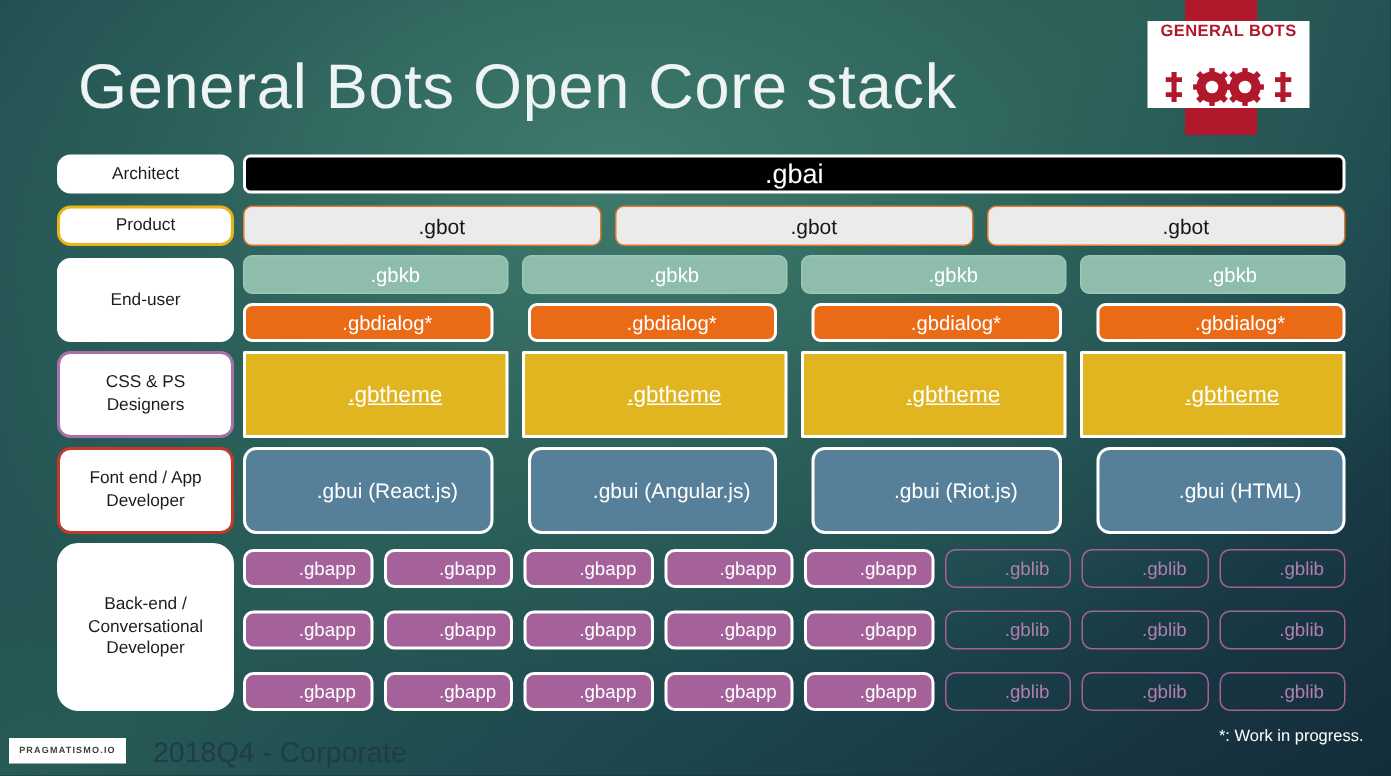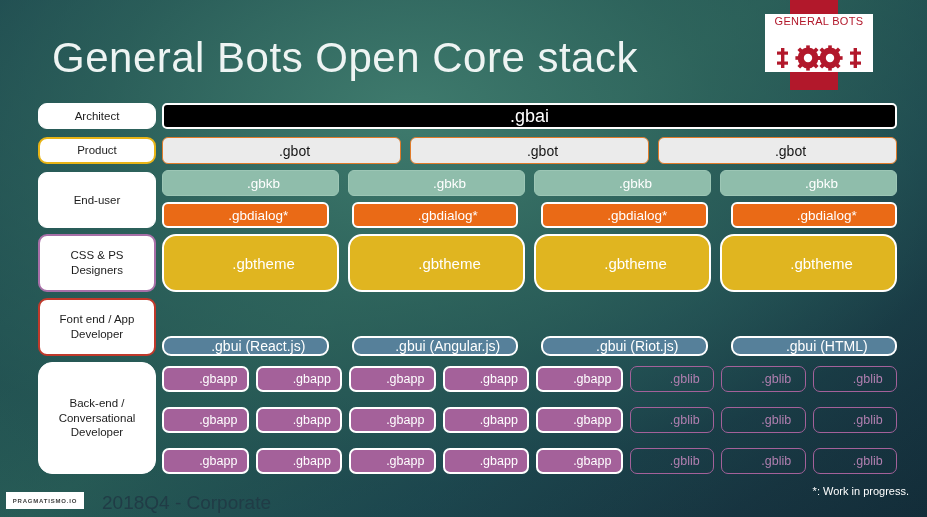--- a/index.html
+++ b/index.html
@@ -45,21 +45,21 @@
     height: 58px;
     background: #ffffff;
     display: flex;
     flex-direction: column;
     align-items: center;
     justify-content: center;
   }
   .logo-text {
     color: #b2182b;
     font-size: 11px;
-    font-weight: normal;
+    font-weight: bold;
     letter-spacing: 0.3px;
     line-height: 1;
     margin-bottom: 18px;
     white-space: nowrap;
   }
   .logo-mark { display: block; }
 
   .slide-title {
     position: absolute;
     left: 52px;
@@ -155,27 +155,28 @@
     color: #ffffff;
     font-size: 13.5px;
   }
 
   
   .gbtheme-row { left: 162px; top: 234px; width: 735px; height: 58px; gap: 9px; }
   .gbtheme {
     flex: 1;
     background: #e0b520;
     border: 2px solid #ffffff;
-    border-radius: 14px;
+    border-radius: 1px;
     color: #ffffff;
     font-size: 15px;
-  }
-
-  
-  .gbui-row { left: 162px; top: 298px; width: 735px; height: 58px; gap: 23px; align-items: flex-end; }
+    text-decoration: underline;
+  }
+
+  
+  .gbui-row { left: 162px; top: 298px; width: 735px; height: 58px; gap: 23px; }
   .gbui {
     flex: 1;
     background: #56809a;
     border: 2px solid #ffffff;
     border-radius: 9px;
     color: #ffffff;
     font-size: 14px;
   }
 
   

